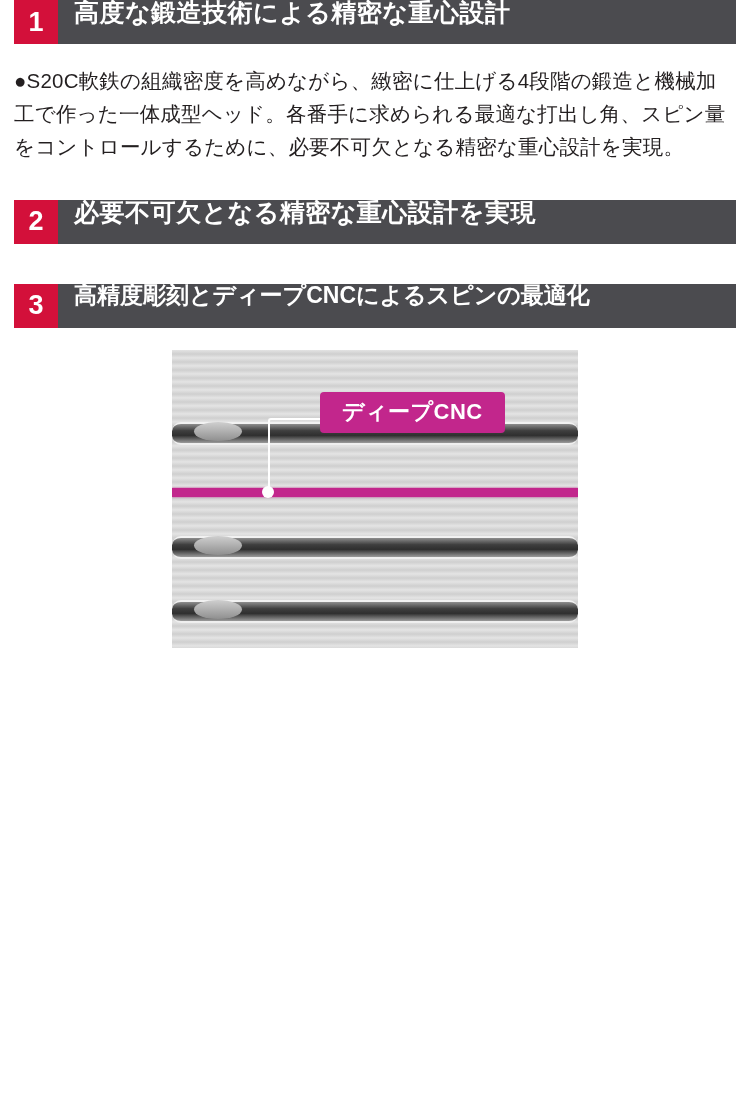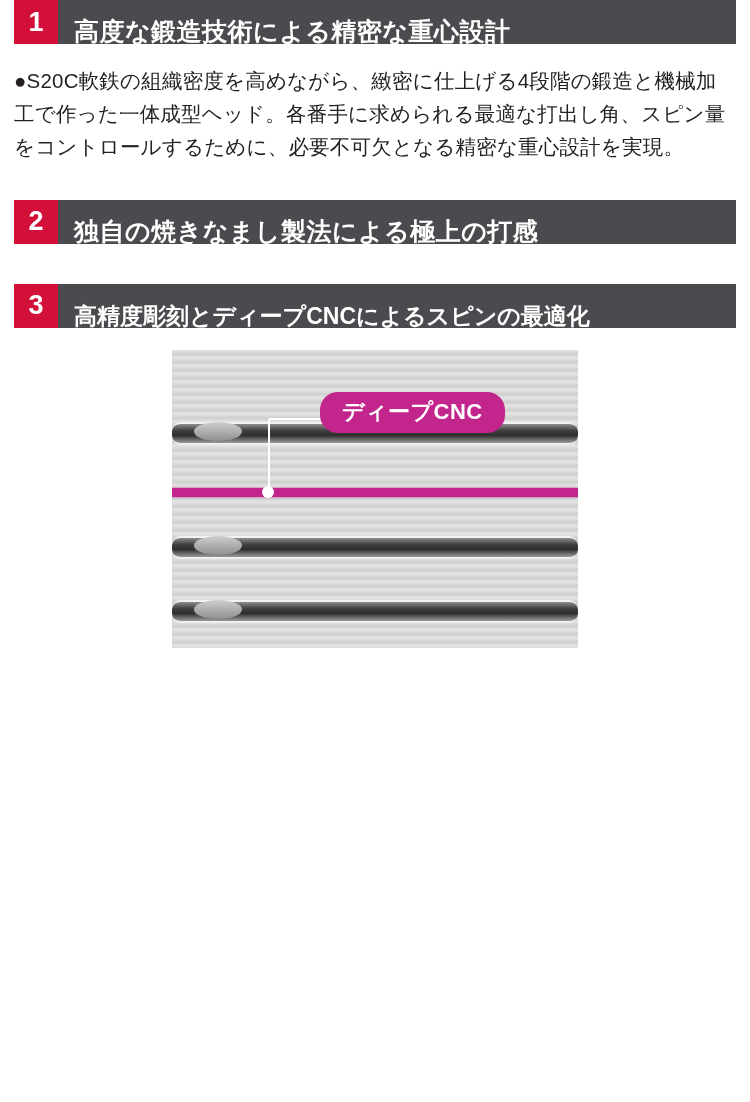--- a/index.html
+++ b/index.html
@@ -38,21 +38,21 @@
     display: flex;
     align-items: center;
     justify-content: center;
     line-height: 1;
     font-family: "Liberation Sans", "DejaVu Sans", sans-serif;
   }
   .section-title-wrap {
     flex: 1;
     background: #4b4b4f;
     display: flex;
-    align-items: flex-end;
+    align-items: flex-start;
     padding-left: 16px;
   }
   .section-title {
     color: #ffffff;
     font-size: 25px;
     font-weight: bold;
     letter-spacing: 0.5px;
     white-space: nowrap;
     line-height: 1;
   }
@@ -138,21 +138,21 @@
   
   .callout {
     position: absolute;
     top: 42px;
     left: 148px;
     background: #c2268c;
     color: #ffffff;
     font-size: 22px;
     font-weight: bold;
     padding: 9px 22px 10px 22px;
-    border-radius: 18px;
+    border-radius: 4px;
     white-space: nowrap;
     line-height: 1;
     letter-spacing: 0.5px;
   }
   .leader {
     position: absolute;
     left: 96px;
     top: 68px;
     width: 54px;
     height: 76px;
@@ -185,21 +185,21 @@
 
   <div class="body-text">
     <p>●S20C軟鉄の組織密度を高めながら、緻密に仕上げる4段階の鍛造と機械加工で作った一体成型ヘッド。各番手に求められる最適な打出し角、スピン量をコントロールするために、必要不可欠となる精密な重心設計を実現。</p>
   </div>
 
   <div class="gap-1"></div>
 
   <div class="section-head">
     <div class="section-num">2</div>
     <div class="section-title-wrap">
-      <span class="section-title">独自の焼きなまし製法による極上の打感</span>
+      <span class="section-title">必要不可欠となる精密な重心設計を実現</span>
     </div>
   </div>
 
 
   <div class="gap-2"></div>
 
   <div class="section-head">
     <div class="section-num">3</div>
     <div class="section-title-wrap">
       <span class="section-title small">高精度彫刻とディープCNCによるスピンの最適化</span>

